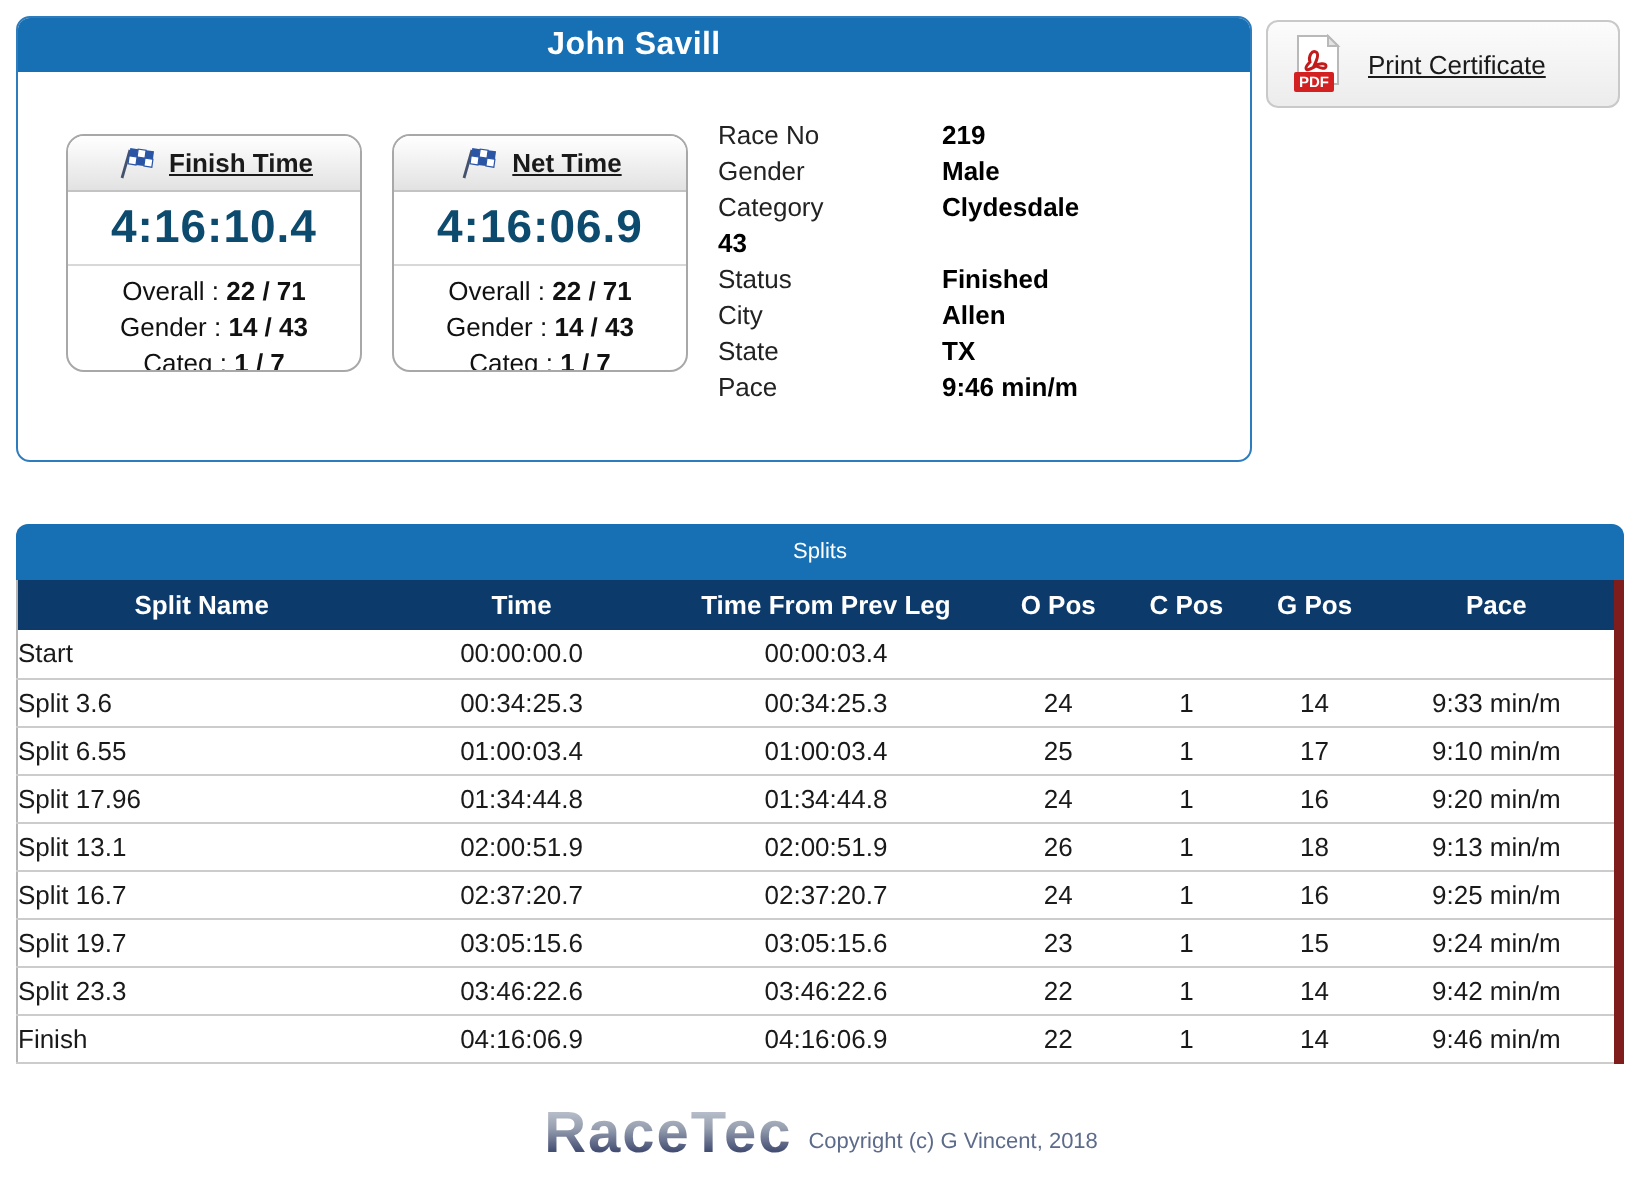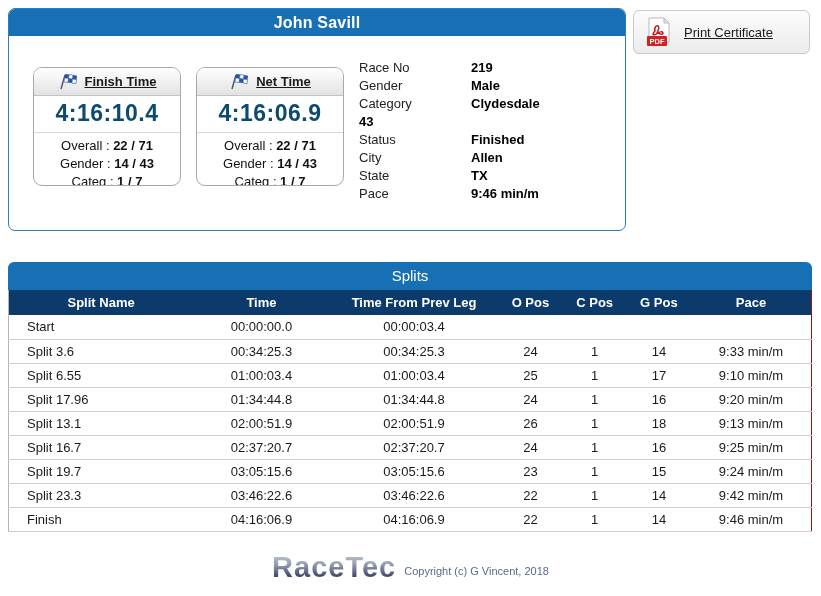--- a/index.html
+++ b/index.html
@@ -55,40 +55,40 @@
     display:flex; align-items:center; gap:12px; padding:0 12px; cursor:pointer;
   }
   .print-link {
     font-size:13px; color:#1a1a1a; text-decoration:underline;
   }
 
   
   .splits-panel { position:absolute; left:8px; top:262px; width:804px; }
   .splits-title {
     height:28px; background:#1870b4; border-radius:6px 6px 0 0;
-    color:#fff; font-size:15px; text-align:center; line-height:28px;
+    color:#fff; font-size:11px; text-align:center; line-height:28px;
   }
   table.splits {
     width:100%; border-collapse:collapse; font-size:13px; table-layout:fixed;
-    border-left:1px solid #b5b5b5; border-right:1px solid #7f1d1d; border-bottom:1px solid #9c9c9c;
+    border-left:1px solid #b5b5b5; border-right:5px solid #7f1d1d; border-bottom:1px solid #9c9c9c;
   }
   table.splits col.c1 { width:23%; }
   table.splits col.c2 { width:17%; }
   table.splits col.c3 { width:21%; }
   table.splits col.c4 { width:8%; }
   table.splits col.c5 { width:8%; }
   table.splits col.c6 { width:8%; }
   table.splits col.c7 { width:15%; }
   table.splits th {
     background:#0c3a6b; color:#fff; font-weight:bold; height:25px; text-align:center;
   }
   table.splits td {
     height:24px; border-bottom:1px solid #cccccc; text-align:center; color:#1a1a1a;
   }
-  table.splits td:first-child { text-align:left; padding-left:18px; }
+  table.splits td:first-child { text-align:left; padding-left:0; }
 
   
   .footer {
     position:absolute; left:0; top:552px; width:100%;
     display:flex; align-items:flex-end; justify-content:center; gap:8px;
   }
   .logo-text {
     font-size:29px; font-weight:bold; letter-spacing:1px; line-height:30px;
     background:linear-gradient(180deg,#c7cdd7 0%, #97a0b0 40%, #454f74 78%, #39456b 100%);
     -webkit-background-clip:text; background-clip:text;

